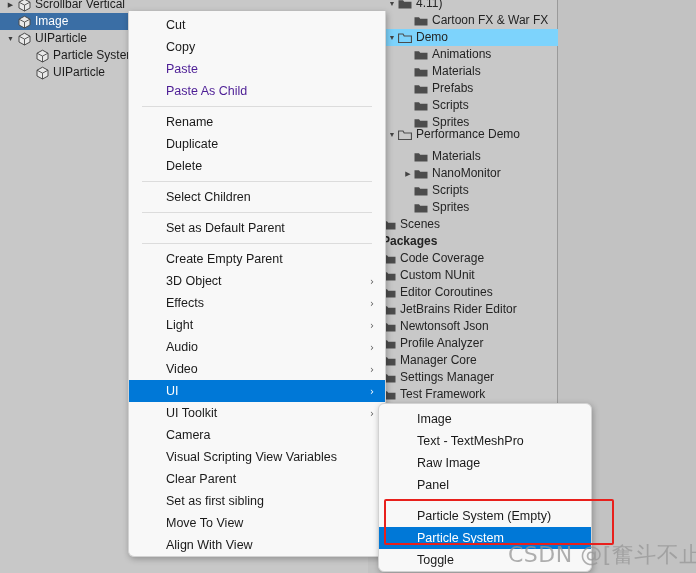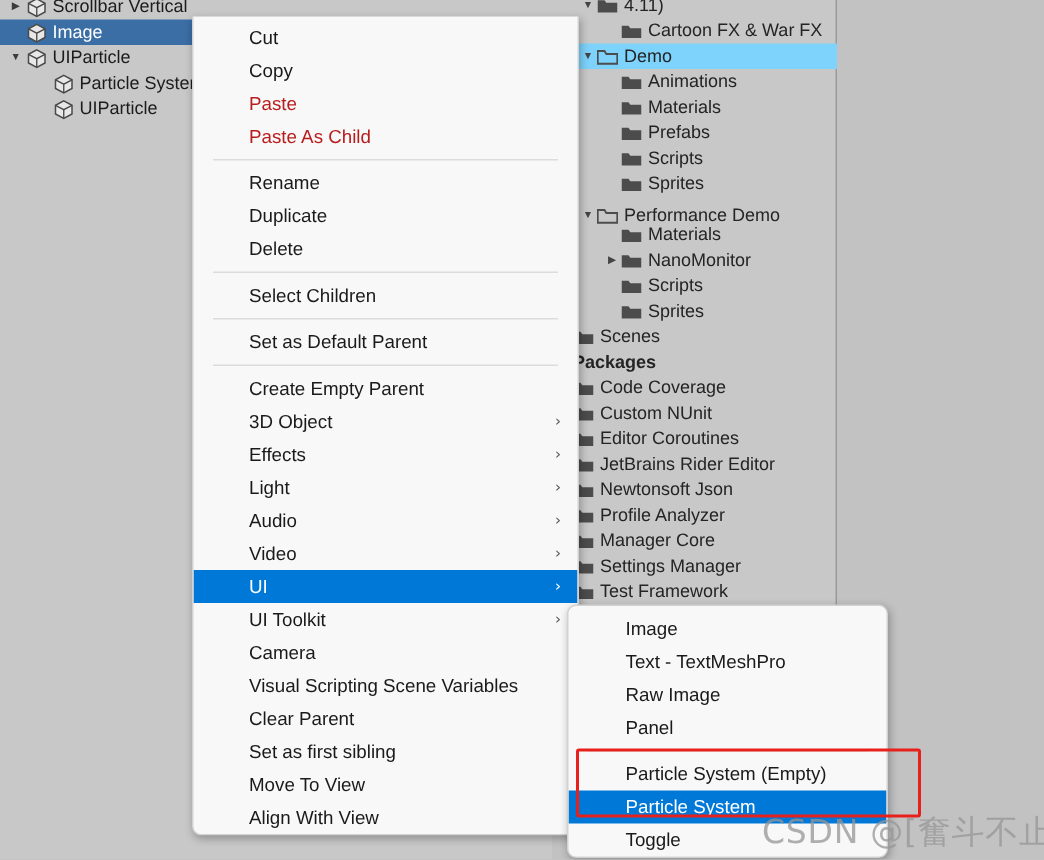--- a/index.html
+++ b/index.html
@@ -106,21 +106,21 @@
     position: relative;
     height: 22px;
     display: flex;
     align-items: center;
     font-size: 12.5px;
     color: #1a1a1a;
     padding-left: 37px;
     padding-right: 14px;
     white-space: nowrap;
   }
-  .mi.disabled { color: #b91c1c; }
+  .mi.disabled { color: #4c1d95; }
   .mi.hl { background: #0078d7; color: #ffffff; }
   .mi .arrow {
     position: absolute;
     right: 11px;
     font-size: 10px;
     color: #5b5b5b;
     font-family: "DejaVu Sans", sans-serif;
   }
   .mi.hl .arrow { color: #ffffff; }
   .sep {
@@ -308,21 +308,21 @@
           </div>
           <div class="p-row" style="position:absolute;left:0;top:114px;width:190px;padding-left:34px;">
             <span class="p-arrow blank">▶</span>
             <span class="folder-ico">
               <svg width="14" height="12" viewBox="0 0 14 12">
                 <path d="M0.5 2.2 L5.0 2.2 L6.2 3.8 L13.5 3.8 L13.5 10.4 L0.5 10.4 Z" fill="#4c4c4c"></path>
               </svg>
             </span>
             <span class="p-label">Sprites</span>
           </div>
-          <div class="p-row" style="position:absolute;left:0;top:135px;width:190px;padding-left:18px;">
+          <div class="p-row" style="position:absolute;left:0;top:126px;width:190px;padding-left:18px;">
             <span class="p-arrow">▼</span>
             <span class="folder-ico">
               <svg width="14" height="12" viewBox="0 0 14 12">
                 <path d="M0.5 2 L0.5 10.5 L13.5 10.5 L13.5 4 L6.2 4 L5.0 2 Z" fill="none" stroke="#4c4c4c" stroke-width="1.2"></path>
               </svg>
             </span>
             <span class="p-label">Performance Demo</span>
           </div>
           <div class="p-row" style="position:absolute;left:0;top:148px;width:190px;padding-left:34px;">
             <span class="p-arrow blank">▶</span>
@@ -537,21 +537,21 @@
           <span class="arrow">›</span>
         </div>
         <div class="mi">
           <span>UI Toolkit</span>
           <span class="arrow">›</span>
         </div>
         <div class="mi">
           <span>Camera</span>
         </div>
         <div class="mi">
-          <span>Visual Scripting Scene Variables</span>
+          <span>Visual Scripting View Variables</span>
         </div>
         <div class="mi">
           <span>Clear Parent</span>
         </div>
         <div class="mi">
           <span>Set as first sibling</span>
         </div>
         <div class="mi">
           <span>Move To View</span>
         </div>

